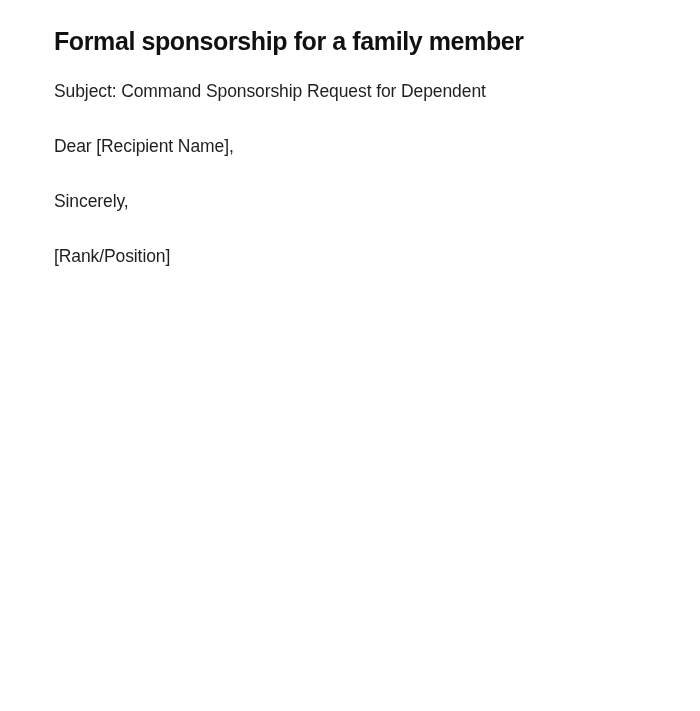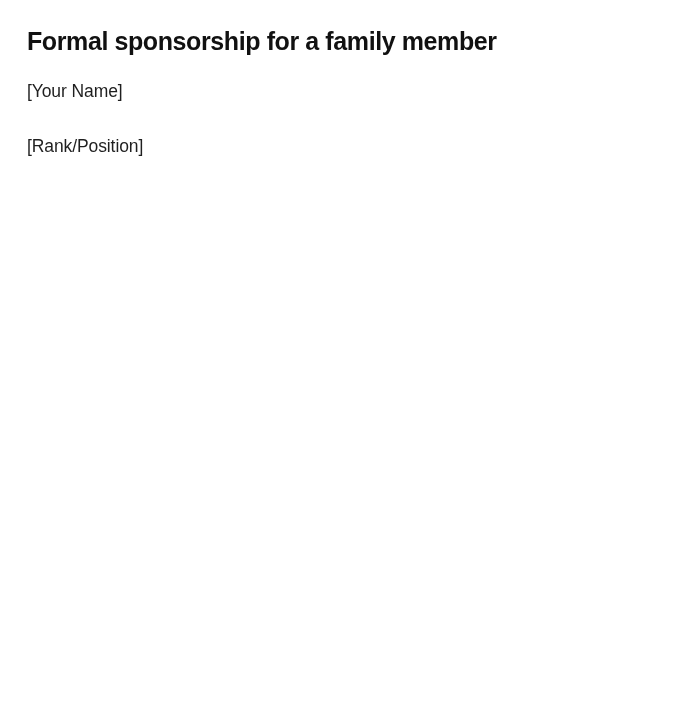--- a/index.html
+++ b/index.html
@@ -11,21 +11,21 @@
     width: 700px;
     height: 711px;
     font-family: "Liberation Sans", sans-serif;
     color: #1f1f1f;
     overflow: hidden;
   }
   .page {
     box-sizing: border-box;
     width: 700px;
     height: 711px;
-    padding: 26px 40px 0 27px;
+    padding: 26px 40px 0 54px;
     background: #ffffff;
   }
   .doc-title {
     font-size: 25px;
     font-weight: bold;
     line-height: 1.2;
     letter-spacing: -0.4px;
     color: #111111;
     margin: 0 0 16px 0;
     white-space: nowrap;
@@ -49,24 +49,26 @@
 </style>
 </head>
 <body>
 
 <div class="page">
 
   <h1 class="doc-title">Formal sponsorship for a family member</h1>
 
   <div class="doc-body">
 
+    <p class="para para-short">Subject: Command Sponsorship Request for Dependent</p>
+
+    <p class="para para-short">Dear [Recipient Name],</p>
 
 
 
+    <p class="para para-short">Sincerely,</p>
 
-
-    <p class="para para-short">[Your Name]</p>
 
     <p class="para para-short">[Rank/Position]</p>
 
 
   </div>
 </div>
 
 </body></html>

